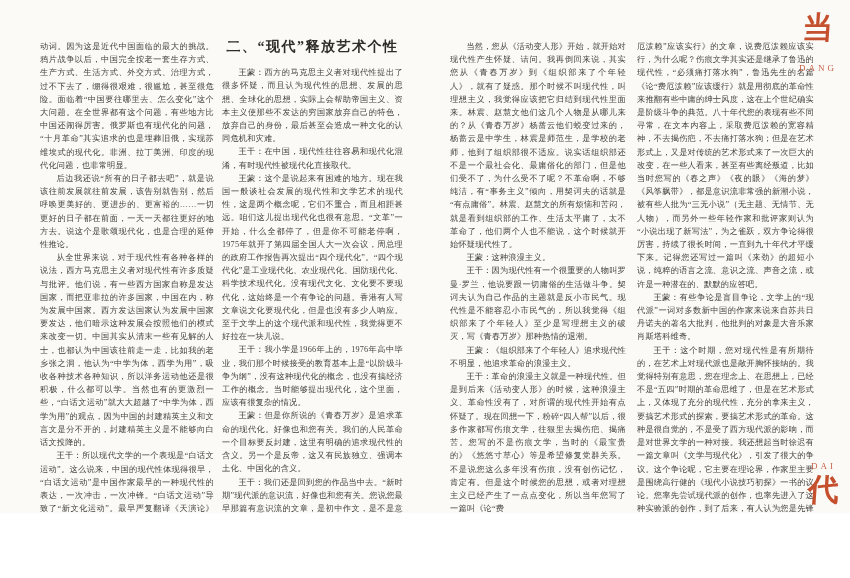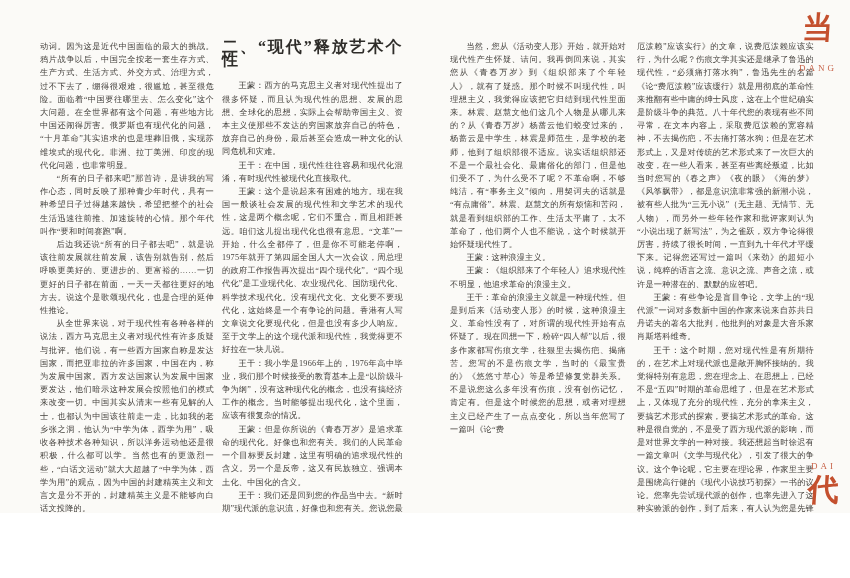--- a/index.html
+++ b/index.html
@@ -13,22 +13,22 @@
   .page-right{left:420px;width:430px;}
   .col{
     position:absolute;text-align:justify;
     font-size:8.2px;line-height:13.2px;letter-spacing:.2px;
     color:#46433f;
   }
   .col p{margin:0;text-indent:2em;}
   .col p.cont{text-indent:0;}
   .spk{font-weight:normal;color:#2e2c29;}
   .section-heading{
-    margin:4px 0 13px 0;text-indent:0;
-    font-size:16px;font-weight:bold;letter-spacing:1.5px;color:#2e2c29;
+    margin:4px 0 13px 0;text-align:center;text-indent:0;
+    font-size:14px;font-weight:bold;letter-spacing:1.5px;color:#2e2c29;
   }
   .col-a{left:40px;top:40px;width:174px;height:512px;}
   .col-b{left:222px;top:36px;width:181px;height:520px;}
   .col-c{left:30px;top:40px;width:176px;height:520px;}  
   .col-d{left:217px;top:40px;width:177px;height:530px;}
   .pagenum{
     position:absolute;font-size:8.5px;color:#8b8884;
     font-family:"DejaVu Sans","Liberation Sans",sans-serif;
   }
   .pagenum-left{left:45px;bottom:28px;}
@@ -49,21 +49,20 @@
 </style>
 </head>
 <body>
 
 <div class="canvas">
 
   <div class="page page-left">
 
     <div class="col col-a">
       <p class="cont"><span>动词。因为这是近代中国面临的最大的挑战。鸦片战争以后，中国完全按老一套生存方式、生产方式、生活方式、外交方式、治理方式，过不下去了，绷得很艰难，很尴尬，甚至很危险。面临着“中国要往哪里去、怎么变化”这个大问题。在全世界都有这个问题，有些地方比中国还闹得厉害。俄罗斯也有现代化的问题，“十月革命”其实追求的也是埋葬旧俄，实现苏维埃式的现代化。非洲、拉丁美洲、印度的现代化问题，也非常明显。</span></p>
-      <p><span>“所有的日子都来吧”那首诗，是讲我的写作心态，同时反映了那种青少年时代，具有一种希望日子过得越来越快，希望把整个的社会生活迅速往前推、加速旋转的心情。那个年代叫作“要和时间赛跑”啊。</span></p>
       <p><span>后边我还说“所有的日子都去吧”，就是说该往前发展就往前发展，该告别就告别，然后呼唤更美好的、更进步的、更富裕的……一切更好的日子都在前面，一天一天都往更好的地方去。说这个是歌颂现代化，也是合理的延伸性推论。</span></p>
       <p><span>从全世界来说，对于现代性有各种各样的说法，西方马克思主义者对现代性有许多质疑与批评。他们说，有一些西方国家自称是发达国家，而把亚非拉的许多国家，中国在内，称为发展中国家。西方发达国家认为发展中国家要发达，他们暗示这种发展会按照他们的模式来改变一切。中国其实从清末一些有见解的人士，也都认为中国该往前走一走，比如我的老乡张之洞，他认为“中学为体，西学为用”，吸收各种技术各种知识，所以洋务运动他还是很积极，什么都可以学。当然也有的更激烈一些，“白话文运动”就大大超越了“中学为体，西学为用”的观点，因为中国的封建精英主义和文言文是分不开的，封建精英主义是不能够向白话文投降的。</span></p>
       <p><b class="spk">王干：</b><span>所以现代文学的一个表现是“白话文运动”。这么说来，中国的现代性体现得很早，“白话文运动”是中国作家最早的一种现代性的表达，一次冲击，一次冲锋。“白话文运动”导致了“新文化运动”。最早严复翻译《天演论》的时候，在少数精英知识分子里产生了很大的作用，使现代性正式进入中国，而《天演论》本身，说的就是进化的问题，是后浪推前浪、覆盖前浪的问题。</span></p>
     </div>
 
     <div class="col col-b">
       <h2 class="section-heading">二、“现代”释放艺术个性</h2>
       <p><b class="spk">王蒙：</b><span>西方的马克思主义者对现代性提出了很多怀疑，而且认为现代性的思想、发展的思想、全球化的思想，实际上会帮助帝国主义、资本主义使那些不发达的穷国家放弃自己的特色，放弃自己的身份，最后甚至会造成一种文化的认同危机和灾难。</span></p>
       <p><b class="spk">王干：</b><span>在中国，现代性往往容易和现代化混淆，有时现代性被现代化直接取代。</span></p>
       <p><b class="spk">王蒙：</b><span>这个是说起来有困难的地方。现在我国一般谈社会发展的现代性和文学艺术的现代性，这是两个概念呢，它们不重合，而且相距甚远。咱们这儿提出现代化也很有意思。“文革”一开始，什么全都停了，但是你不可能老停啊，1975年就开了第四届全国人大一次会议，周总理的政府工作报告再次提出“四个现代化”。“四个现代化”是工业现代化、农业现代化、国防现代化、科学技术现代化。没有现代文化、文化要不要现代化，这始终是一个有争论的问题。香港有人写文章说文化要现代化，但是也没有多少人响应。至于文学上的这个现代派和现代性，我觉得更不好拉在一块儿说。</span></p>
@@ -73,20 +72,21 @@
     </div>
 
     <div class="pagenum pagenum-left">6</div>
   </div>
 
   <div class="page page-right">
 
     <div class="col col-c">
       <p><span>当然，您从《活动变人形》开始，就开始对现代性产生怀疑、诘问。我再倒回来说，其实您从《青春万岁》到《组织部来了个年轻人》，就有了疑惑。那个时候不叫现代性，叫理想主义，我觉得应该把它归结到现代性里面来。林震、赵慧文他们这几个人物是从哪儿来的？从《青春万岁》杨蔷云他们蜕变过来的，杨蔷云是中学生，林震是师范生，是学校的老师，他到了组织部很不适应。说实话组织部还不是一个最社会化、最庸俗化的部门，但是他们受不了，为什么受不了呢？不革命啊，不够纯洁，有“事务主义”倾向，用契诃夫的话就是“有点庸俗”。林震、赵慧文的所有烦恼和苦闷，就是看到组织部的工作、生活太平庸了，太不革命了，他们两个人也不能说，这个时候就开始怀疑现代性了。</span></p>
       <p><b class="spk">王蒙：</b><span>这种浪漫主义。</span></p>
+      <p><b class="spk">王干：</b><span>因为现代性有一个很重要的人物叫罗曼·罗兰，他说要跟一切庸俗的生活做斗争。契诃夫认为自己作品的主题就是反小市民气。现代性是不能容忍小市民气的，所以我觉得《组织部来了个年轻人》至少是写理想主义的破灭，写《青春万岁》那种热情的退潮。</span></p>
       <p><b class="spk">王蒙：</b><span>《组织部来了个年轻人》追求现代性不明显，他追求革命的浪漫主义。</span></p>
       <p><b class="spk">王干：</b><span>革命的浪漫主义就是一种现代性。但是到后来《活动变人形》的时候，这种浪漫主义、革命性没有了，对所谓的现代性开始有点怀疑了。现在回想一下，粉碎“四人帮”以后，很多作家都写伤痕文学，往狠里去揭伤疤、揭痛苦。您写的不是伤痕文学，当时的《最宝贵的》《悠悠寸草心》等是希望修复党群关系。不是说您这么多年没有伤痕，没有创伤记忆，肯定有。但是这个时候您的思想，或者对理想主义已经产生了一点点变化，所以当年您写了一篇叫《论“费</span></p>
     </div>
 
     <div class="col col-d">
       <p class="cont"><span>厄泼赖”应该实行》的文章，说费厄泼赖应该实行，为什么呢？伤痕文学其实还是继承了鲁迅的现代性，“必须痛打落水狗”，鲁迅先生的名篇《论“费厄泼赖”应该缓行》就是用彻底的革命性来推翻有些中庸的绅士风度，这在上个世纪确实是阶级斗争的典范。八十年代您的表现有些不同寻常，在文本内容上，采取费厄泼赖的宽容精神，不去揭伤疤，不去痛打落水狗；但是在艺术形式上，又是对传统的艺术形式来了一次巨大的改变，在一些人看来，甚至有些离经叛道，比如当时您写的《春之声》《夜的眼》《海的梦》《风筝飘带》，都是意识流非常强的新潮小说，被有些人批为“三无小说”（无主题、无情节、无人物），而另外一些年轻作家和批评家则认为“小说出现了新写法”，为之雀跃，双方争论得很厉害，持续了很长时间，一直到九十年代才平缓下来。记得您还写过一篇叫《来劲》的超短小说，纯粹的语言之流、意识之流、声音之流，或许是一种潜在的、默默的应答吧。</span></p>
       <p><b class="spk">王蒙：</b><span>有些争论是盲目争论，文学上的“现代派”一词对多数新中国的作家来说来自苏共日丹诺夫的著名大批判，他批判的对象是大音乐家肖斯塔科维奇。</span></p>
       <p><b class="spk">王干：</b><span>这个时期，您对现代性是有所期待的，在艺术上对现代派也是敞开胸怀接纳的。我觉得特别有意思，您在理念上、在思想上，已经不是“五四”时期的革命思维了，但是在艺术形式上，又体现了充分的现代性，充分的拿来主义，要搞艺术形式的探索，要搞艺术形式的革命。这种是很自觉的，不是受了西方现代派的影响，而是对世界文学的一种对接。我还想起当时徐迟有一篇文章叫《文学与现代化》，引发了很大的争议。这个争论呢，它主要在理论界，作家里主要是围绕高行健的《现代小说技巧初探》一书的议论。您率先尝试现代派的创作，也率先进入了这种实验派的创作，到了后来，有人认为您是先锋派的鼻祖，是最早的先锋派，这个很有意思。到了八十年代，您对现代性没有放弃，因为费厄泼赖也是一种现代性，它是一种体育精神，就是公平竞争，宽容对方，就是尊重游戏规则，表现一种绅士风范。当时的很多作家，他们是要痛打落水狗的，要深挖、深批。到了八十年代，1985年以后，您好像思想上有一个变</span></p>
     </div>
 

